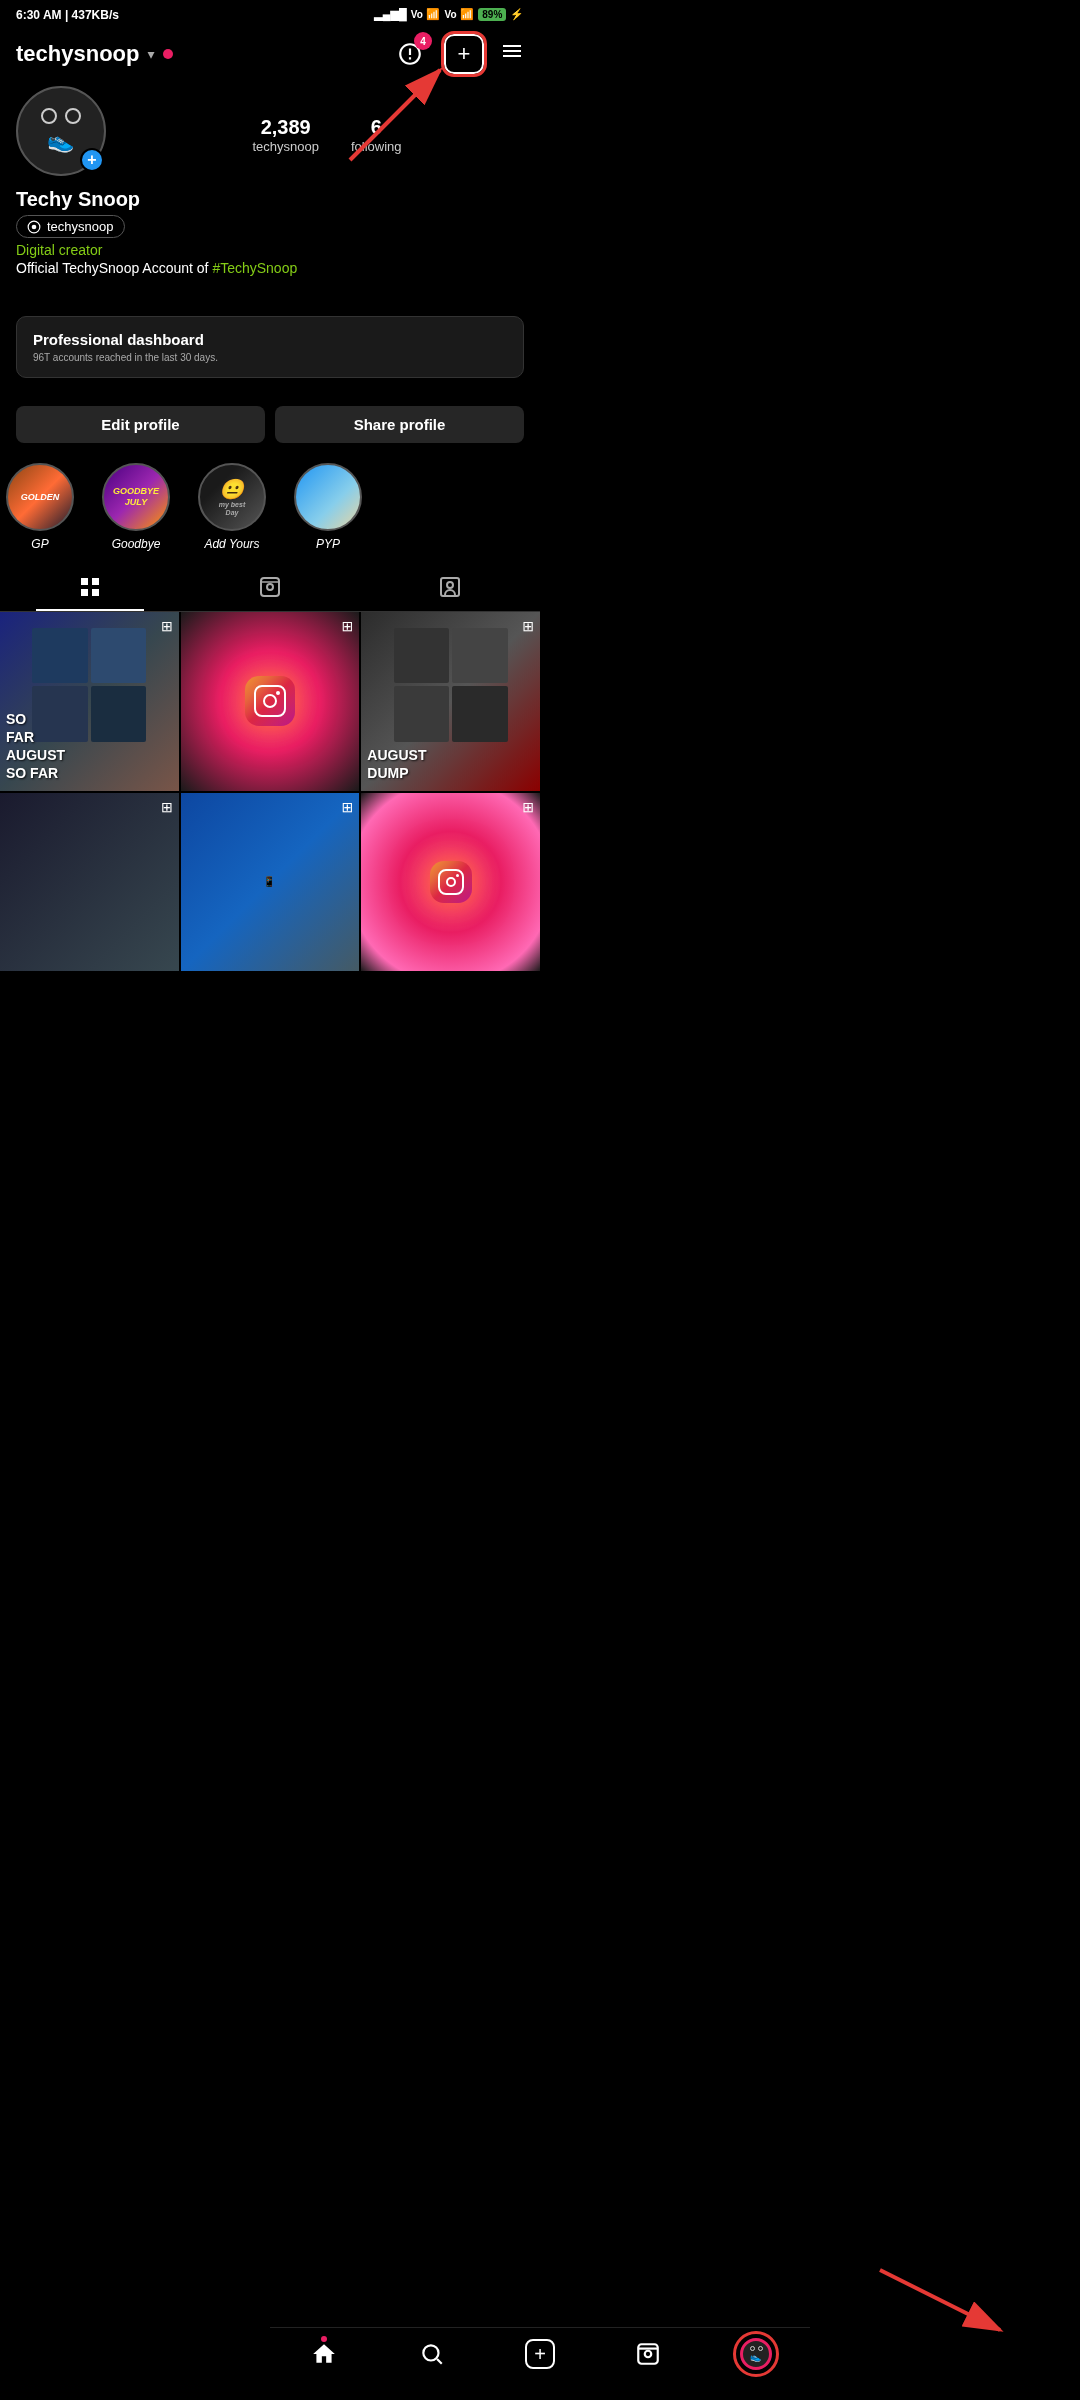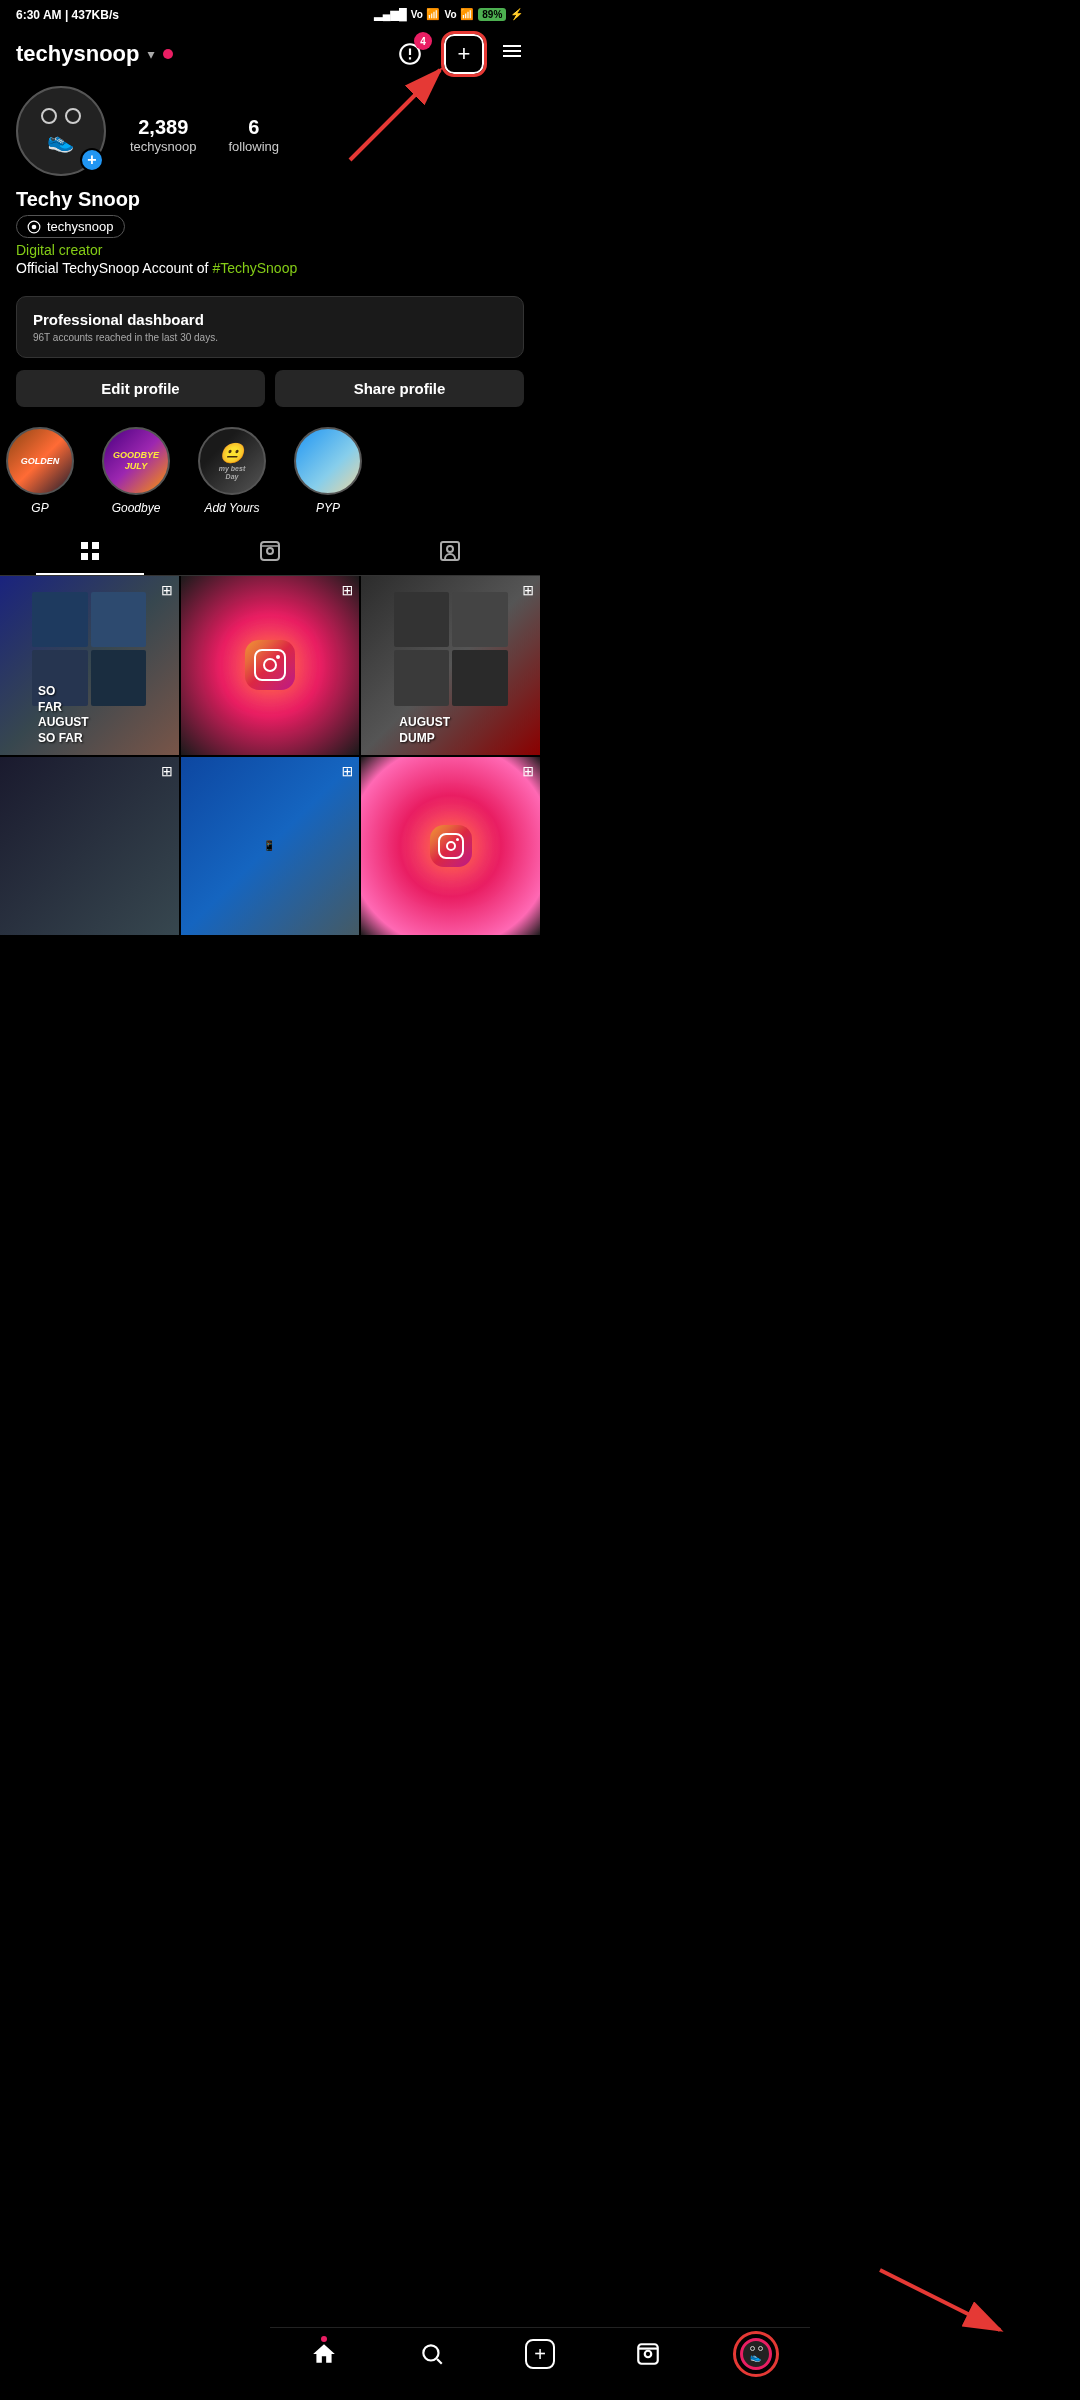--- a/index.html
+++ b/index.html
@@ -136,21 +136,21 @@
       bottom: 4px; right: 2px;
       width: 24px; height: 24px;
       background: #2196f3;
       border-radius: 50%;
       display: flex; align-items: center; justify-content: center;
       font-size: 16px;
       font-weight: 700;
       border: 2px solid #000;
     }
     .stats {
-      display: flex; gap: 32px; flex: 1; justify-content: flex-start; margin-top: 8px;
+      display: flex; gap: 32px; flex: 1; justify-content: center; margin-top: 8px;
     }
     .stat-item { text-align: center; }
     .stat-num { font-size: 20px; font-weight: 700; }
     .stat-label { font-size: 13px; color: #ccc; }
 
     
     .bio-section { margin-top: 12px; }
     .display-name { font-size: 20px; font-weight: 700; margin-bottom: 4px; }
     .threads-badge {
       display: inline-flex; align-items: center; gap: 6px;
@@ -159,21 +159,21 @@
       padding: 3px 10px;
       font-size: 13px;
       margin-bottom: 4px;
     }
     .bio-line { font-size: 14px; color: #ccc; margin-bottom: 2px; }
     .bio-link { color: #84cc16; font-size: 14px; }
     .bio-text { font-size: 14px; color: #fff; }
 
     
     .dashboard-card {
-      margin: 8px 16px;
+      margin: 28px 16px;
       background: #1a1a1a;
       border: 1px solid #333;
       border-radius: 10px;
       padding: 14px 16px;
     }
     .dashboard-title { font-size: 15px; font-weight: 700; margin-bottom: 4px; }
     .dashboard-sub { font-size: 10px; color: #aaa; }
 
     
     .action-buttons {
@@ -324,27 +324,26 @@
       top: 4px; right: 4px;
       width: 4px; height: 4px;
       background: #fff;
       border-radius: 50%;
     }
 
     
     .post-overlay-text {
       position: absolute;
       bottom: 8px; left: 6px;
-      font-size: 12px;
+      font-size: 14px;
       font-weight: 700;
       color: #fff;
       text-transform: uppercase;
       line-height: 1.3;
       text-shadow: 1px 1px 2px rgba(0,0,0,0.8);
-      margin-left: 32px;
     }
 
     
     .bottom-nav {
       position: fixed;
       bottom: 0; left: 50%;
       transform: translateX(-50%);
       width: 540px;
       background: #000;
       border-top: 1px solid #222;

